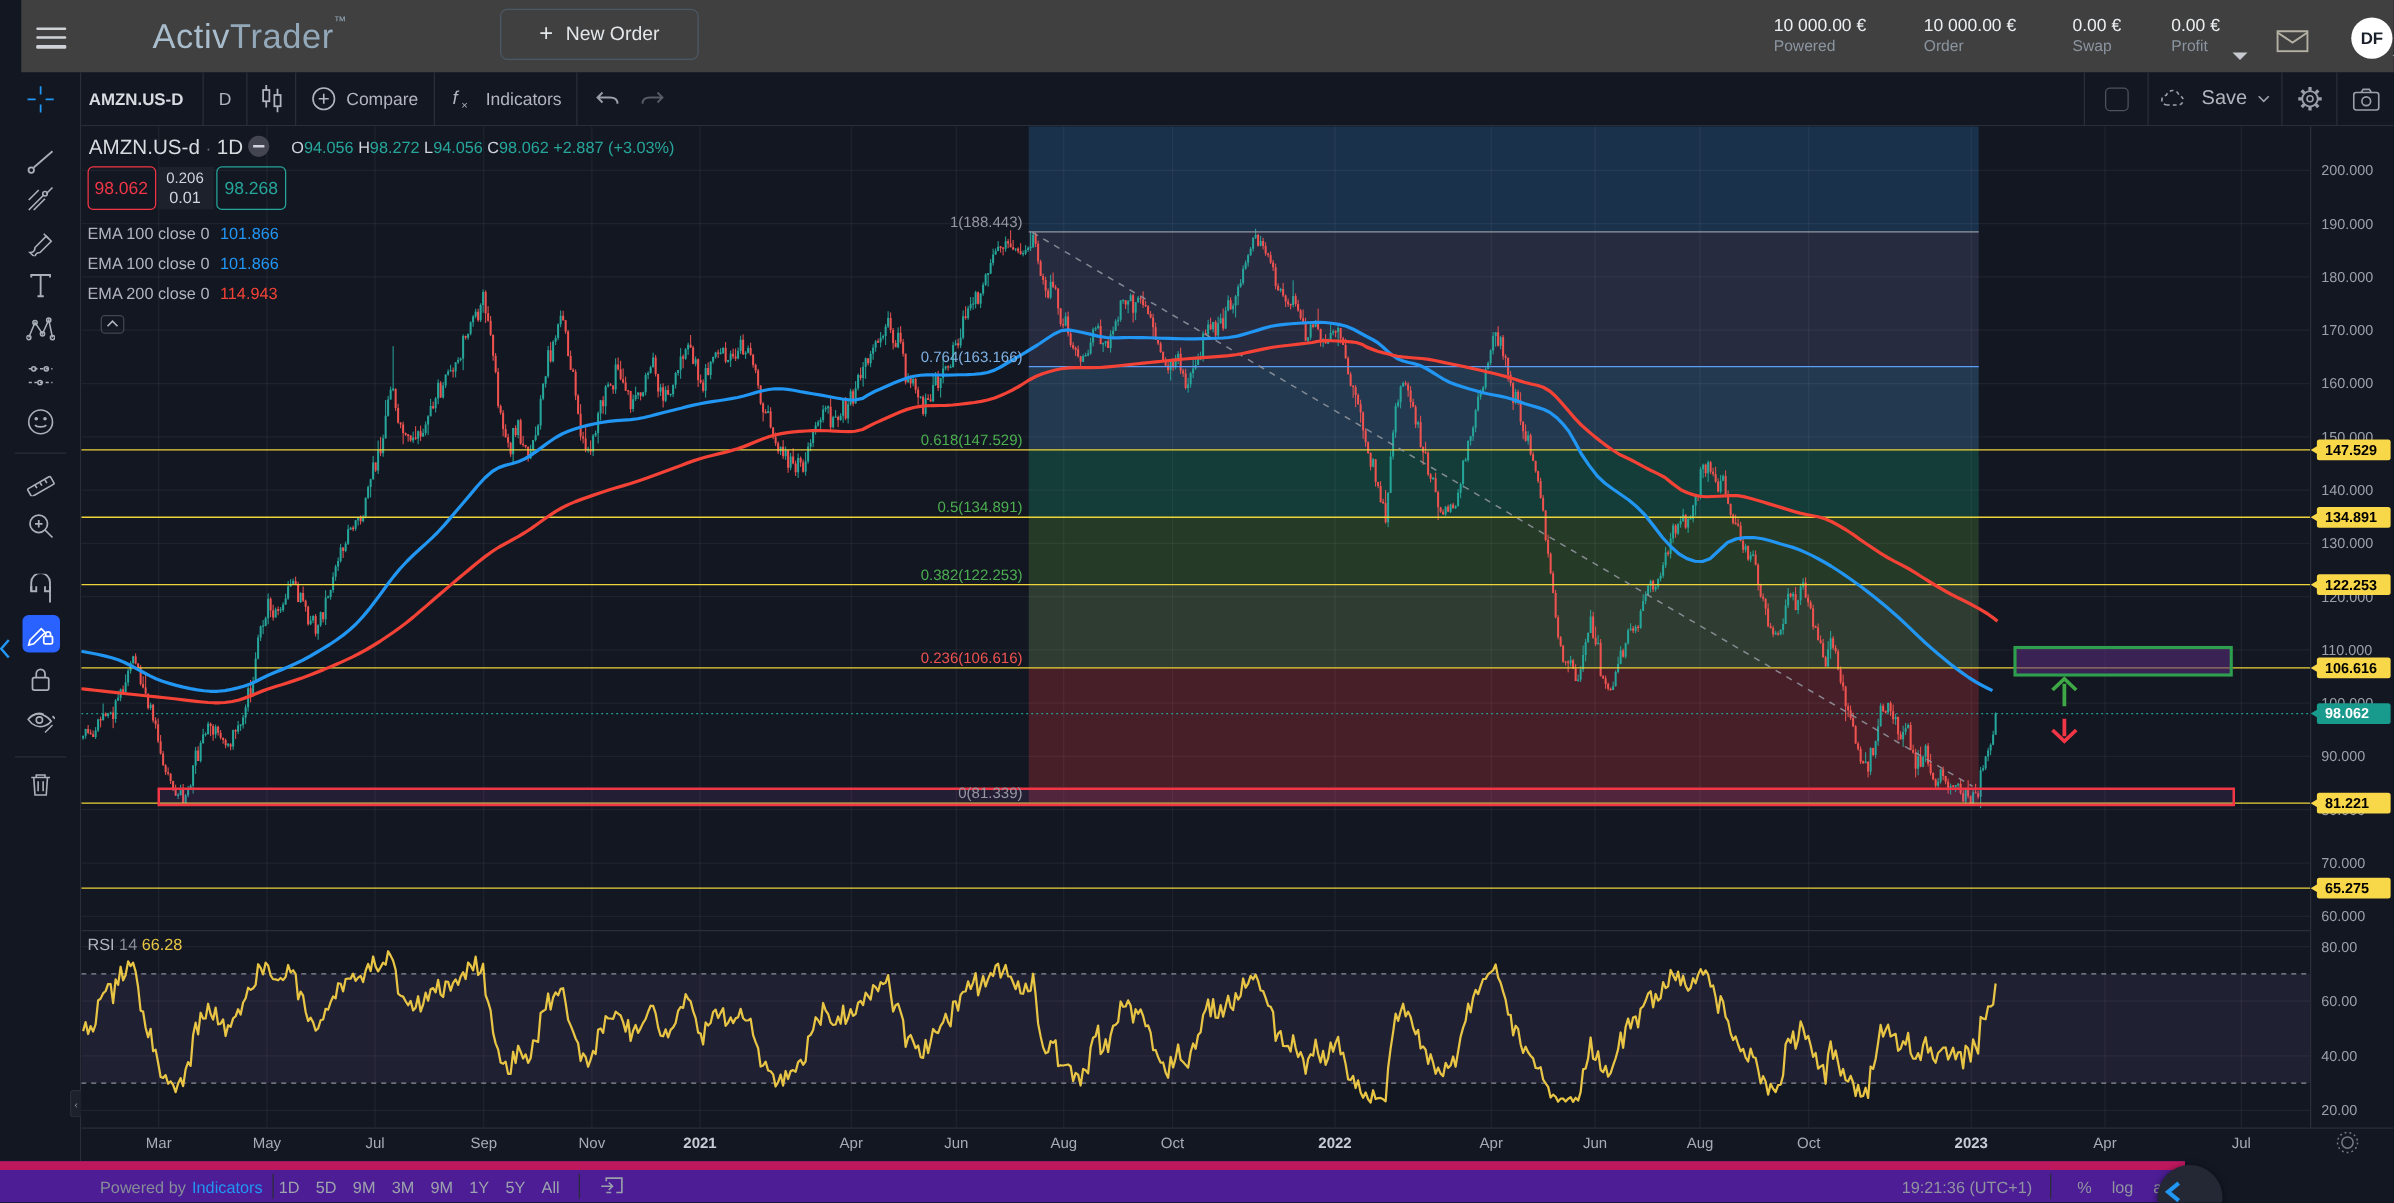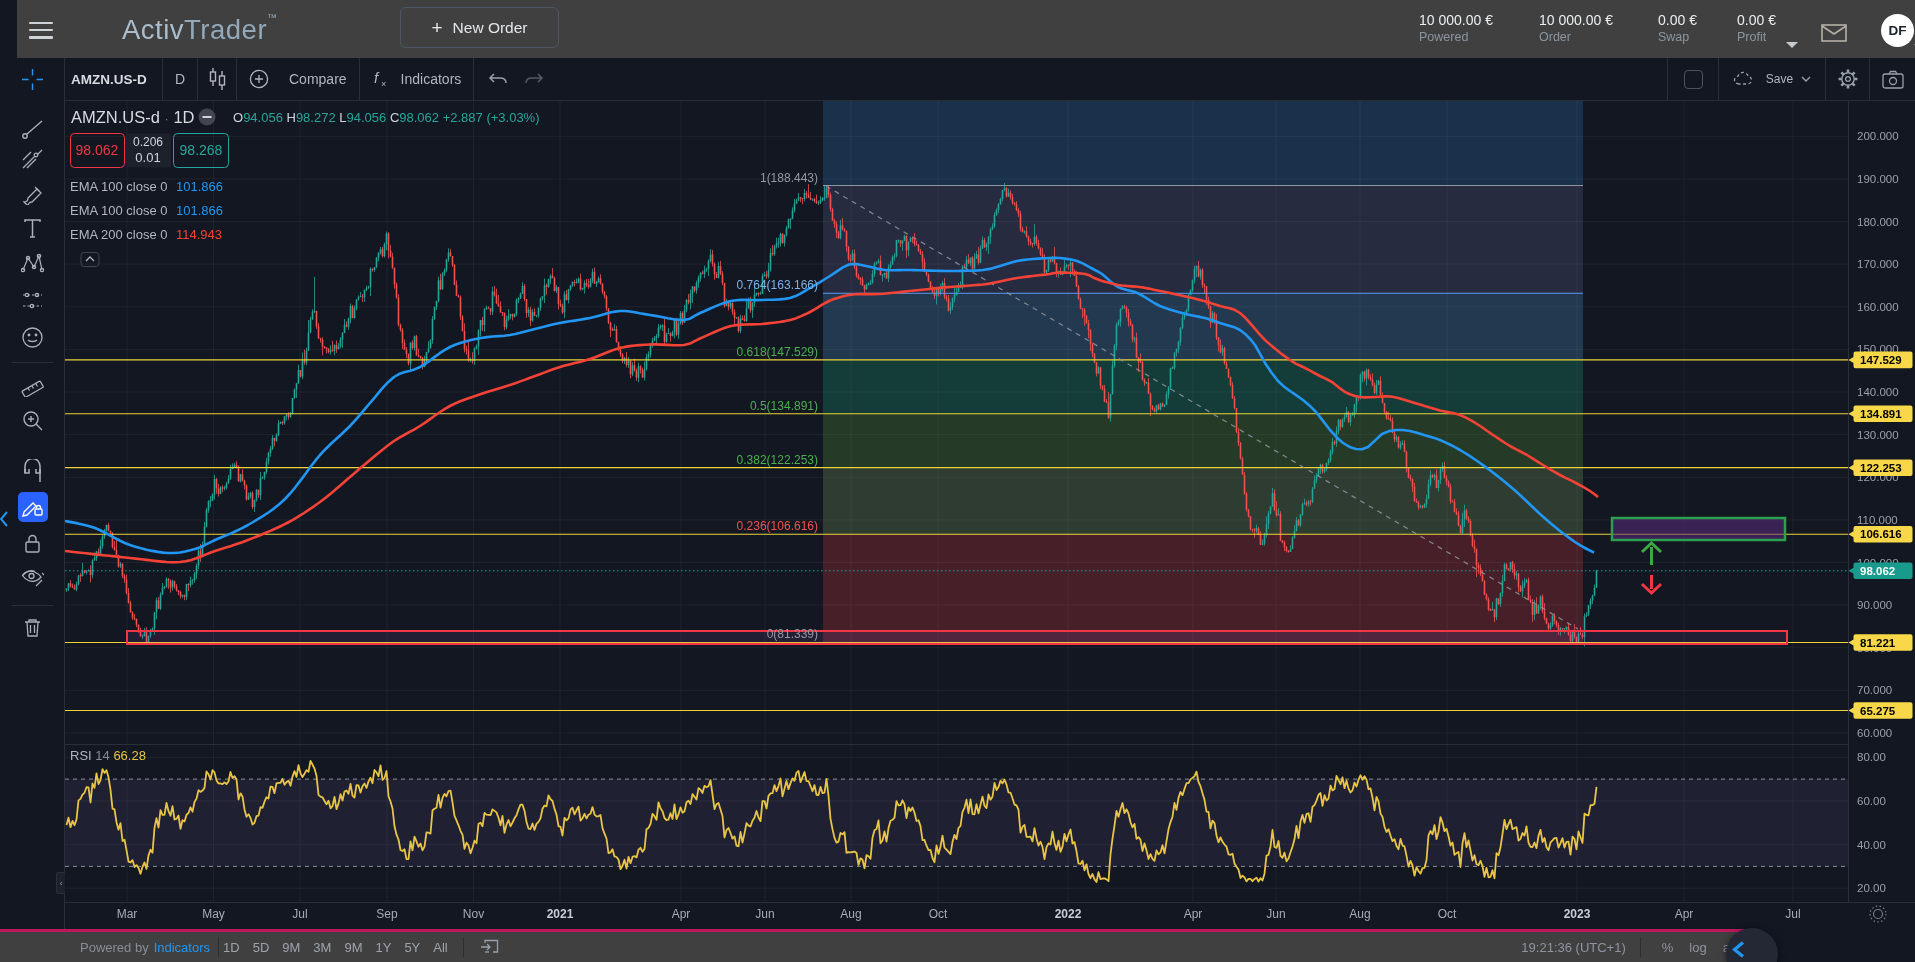--- a/index.html
+++ b/index.html
@@ -1,19 +1,19 @@
 <!DOCTYPE html>
 <html><head><meta charset="utf-8"><title>ActivTrader</title><style>
 *{margin:0;padding:0;box-sizing:border-box}
 body{width:1915px;height:962px;overflow:hidden;background:#131722;font-family:"Liberation Sans",sans-serif;position:relative}
 #topbar{position:absolute;left:17px;top:0;width:1915px;height:58px;background:#404040}
 #toolbar{position:absolute;left:65px;top:58px;width:1850px;height:43px;background:#131722;border-bottom:1px solid #2a2e39;display:flex;align-items:center;color:#b2b5be}
 #lefttools{position:absolute;left:0;top:58px;width:65px;height:871px;background:#131722;border-right:1px solid #2a2e39}
 #chart{position:absolute;left:65px;top:101px}
-#bottombar{position:absolute;left:0;top:929px;width:1748px;height:33px;background:#404040;border-top:3px solid #be185d;display:flex;align-items:center;color:#9094a0;font-size:13px}
+#bottombar{position:absolute;left:0;top:929px;width:1748px;height:33px;background:#4c1d95;border-top:7px solid #be185d;display:flex;align-items:center;color:#9094a0;font-size:13px}
 .sep{width:1px;height:43px;background:#2a2e39}
 .titem{display:flex;align-items:center;height:43px;padding:0 12px;color:#b2b5be;font-size:14px}
 .hamb div{width:24px;height:2.6px;background:#cfd3d8;margin:4.6px 0;border-radius:1px}
 .acct{text-align:left;position:absolute;top:12px}
 .acct .v{color:#eceff2;font-size:14px}
 .acct .l{color:#8b95a0;font-size:12.5px;margin-top:2px}
 .tfbtn{margin:0 6.5px;color:#9da3ad}
 svg text{font-family:"Liberation Sans",sans-serif}
 </style></head>
 <body>
@@ -71,21 +71,21 @@
           <line x1="13" y1="17" x2="13" y2="22"></line>
         </g>
       </svg>
  </div>
  <div class="sep"></div>
  <div class="titem">
       <svg width="20" height="20" viewBox="0 0 20 20">
         <circle cx="10" cy="10" r="8.6" stroke="#b2b5be" fill="none" stroke-width="1.3"></circle>
         <path d="M10 6v8M6 10h8" stroke="#b2b5be" stroke-width="1.3"></path>
       </svg>
-      <span style="margin-left:20px">Compare</span>
+      <span style="margin-left:8px">Compare</span>
     </div>
  <div class="sep"></div>
  <div class="titem">
       <svg width="22" height="20" viewBox="0 0 22 20">
         <text x="2" y="14" font-size="15" font-style="italic" fill="#b2b5be" font-family="Liberation Serif,serif">f</text>
         <text x="9" y="18" font-size="9" fill="#b2b5be">×</text>
       </svg>
       <span style="margin-left:7px">Indicators</span>
     </div>
  <div class="sep"></div>
@@ -98,21 +98,21 @@
  <div style="flex:1"></div>
  <div class="sep"></div>
  <div style="width:50px;display:flex;justify-content:center">
       <div style="width:19px;height:19px;border:1.5px solid #4d525e;border-radius:4px"></div>
     </div>
  <div class="sep"></div>
  <div style="width:106px;display:flex;align-items:center;justify-content:center">
   <svg width="26" height="18" viewBox="0 0 26 18">
         <path d="M6 14c-3 0-4.5-2-4.5-4c0-2 1.5-3.5 3.5-3.8C6 3.5 8.5 2 11 2.5c2.5.4 4 2.3 4.3 4.2c2 .2 3.2 1.5 3.2 3.3c0 2-1.5 4-4 4z" stroke="#9aa0aa" fill="none" stroke-width="1.3" stroke-dasharray="3,2.5"></path>
       </svg>
-  <span style="margin-left:7px;font-size:12px">Save</span>
+  <span style="margin-left:7px;font-size:16px">Save</span>
   <svg width="10" height="7" style="margin-left:8px">
         <path d="M1 1l4 4l4-4" stroke="#9aa0aa" stroke-width="1.4" fill="none"></path>
       </svg>
  </div>
  <div class="sep"></div>
  <div style="width:43px;display:flex;justify-content:center">
   <svg width="22" height="22" viewBox="0 0 22 22">
         <g stroke="#9aa0aa" fill="none">
           <circle cx="11" cy="11" r="6.2" stroke-width="1.4"></circle>
           <circle cx="11" cy="11" r="2.4" stroke-width="1.3"></circle>

